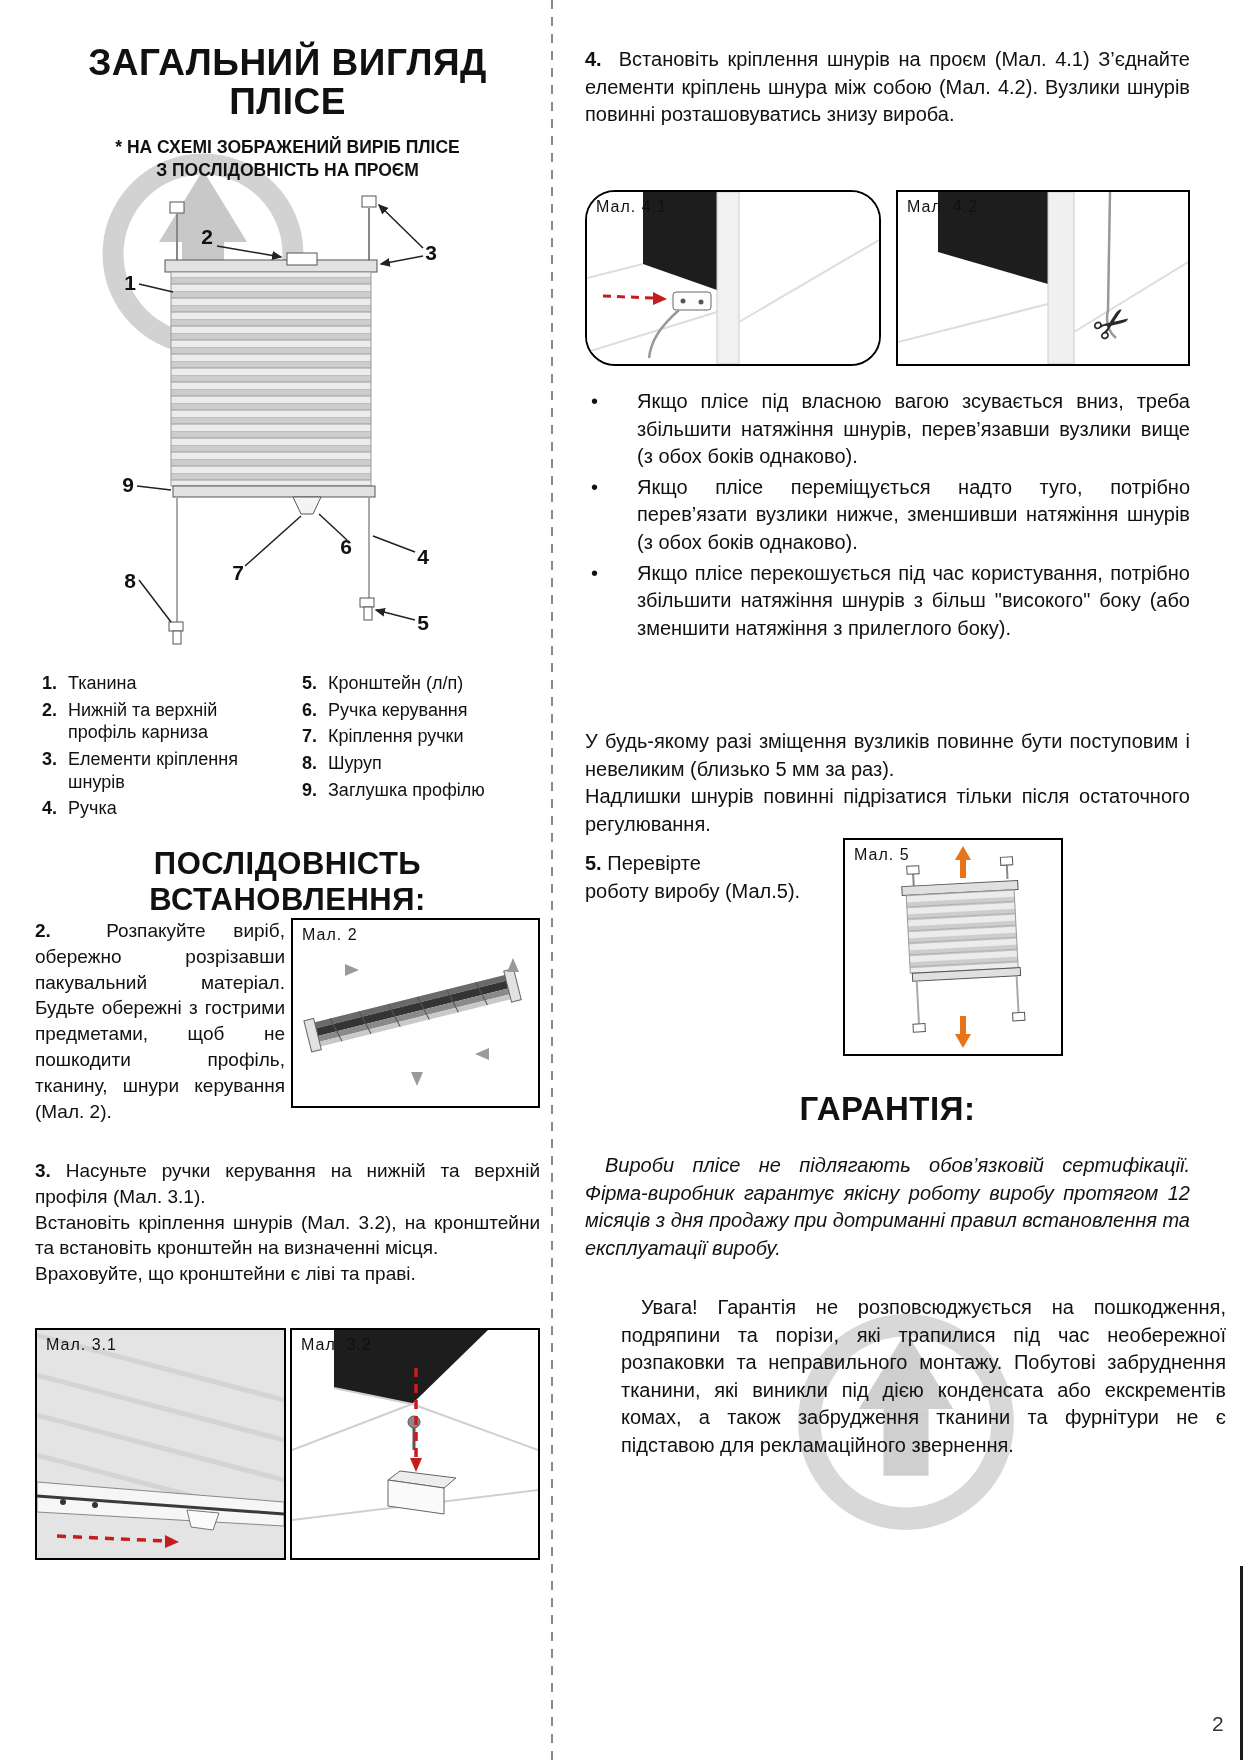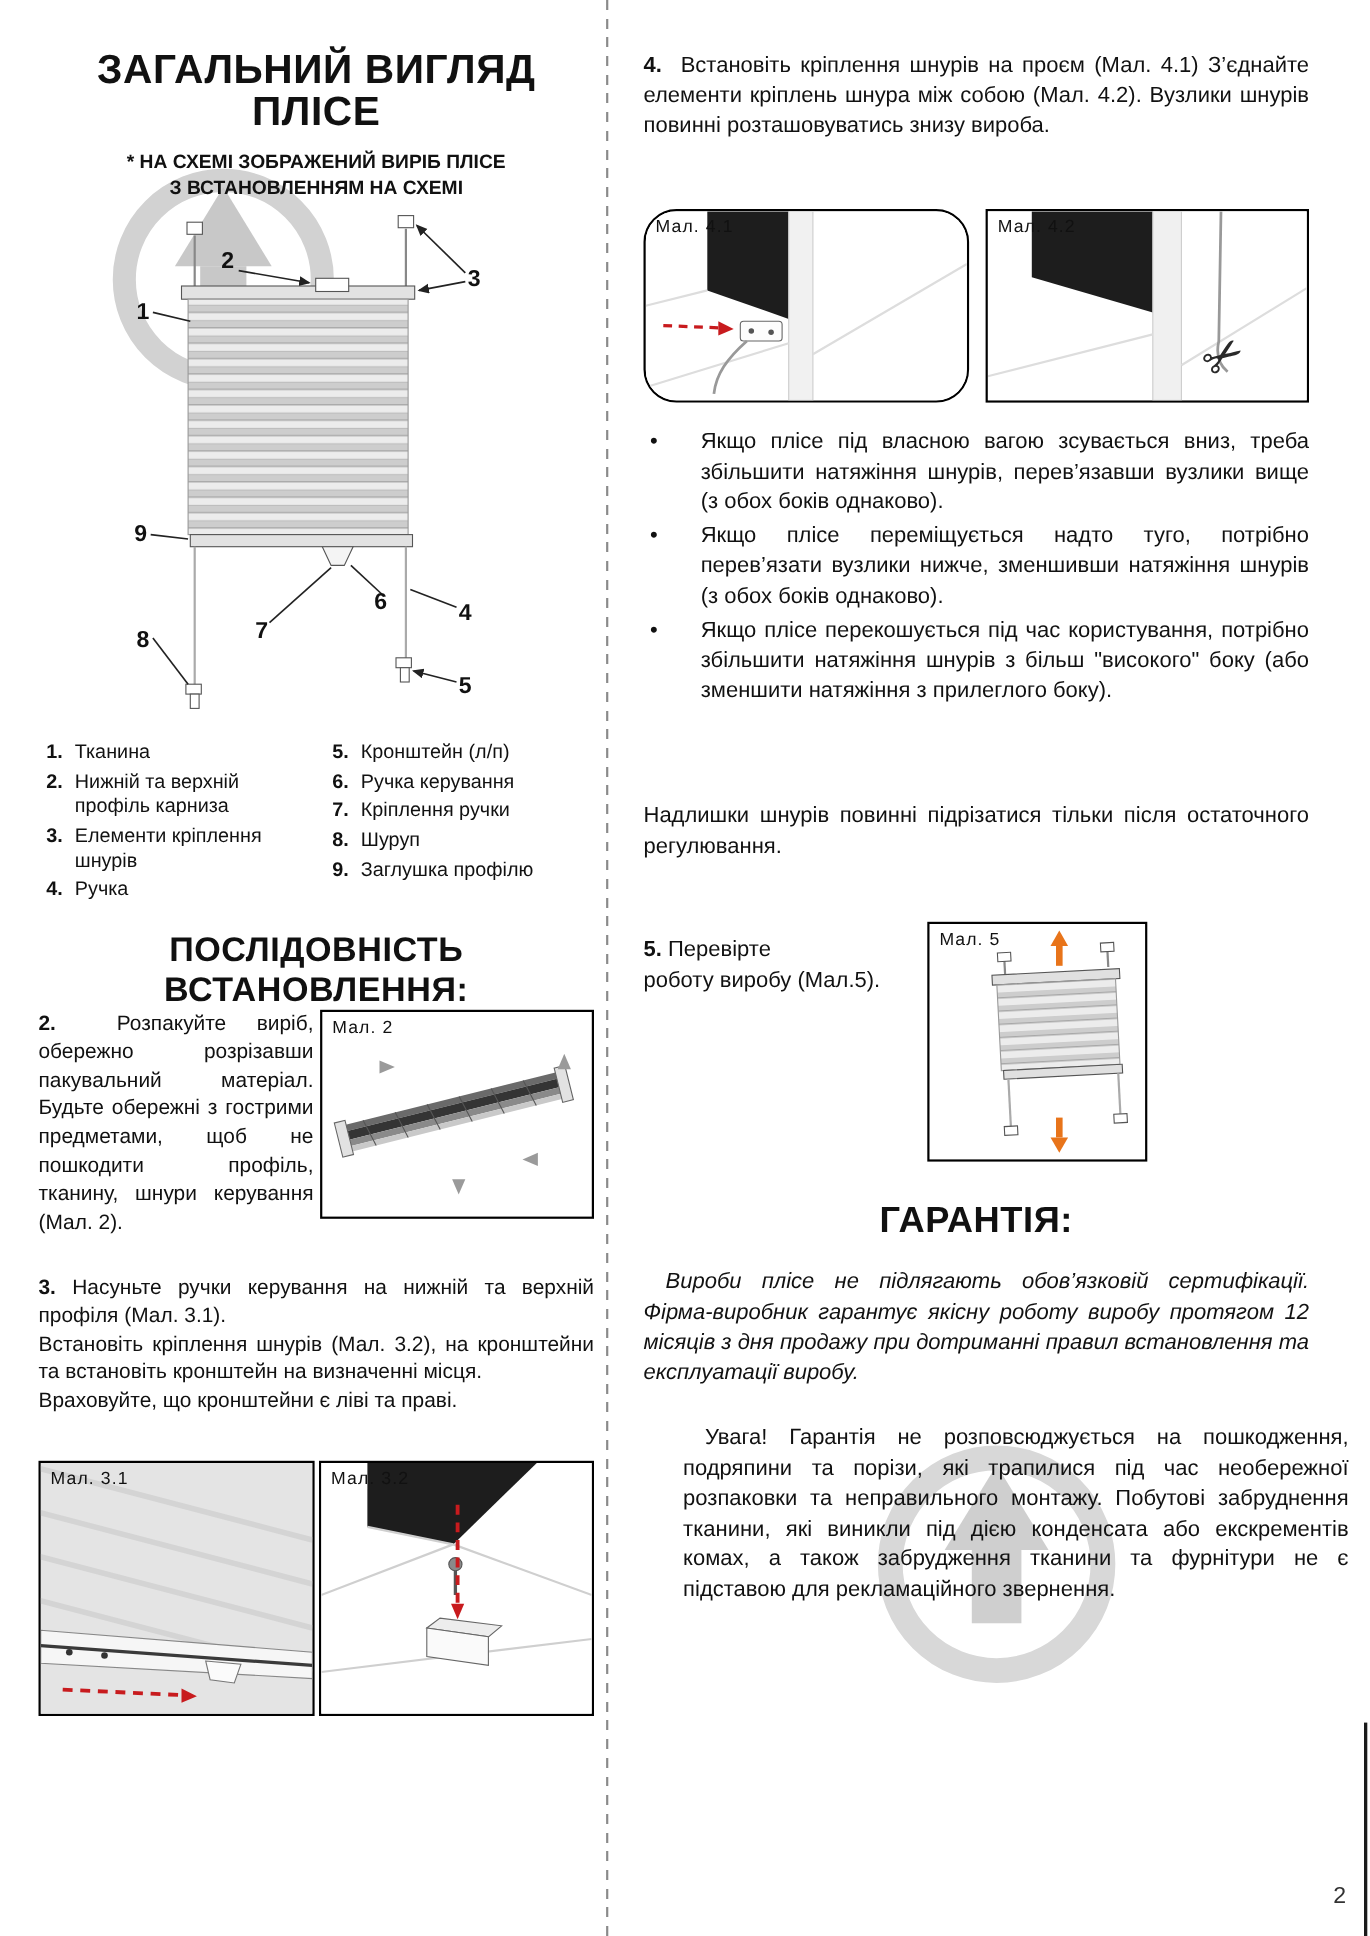--- a/index.html
+++ b/index.html
@@ -68,21 +68,21 @@
 <div class="edge-rule"></div>
 <div class="page-num">2</div>
 
 <div class="abs center title" style="left:35px;top:44px;width:505px;">
   <div>ЗАГАЛЬНИЙ ВИГЛЯД</div>
   <div>ПЛІСЕ</div>
 </div>
 
 <div class="abs center subtitle" style="left:35px;top:136px;width:505px;">
   <div>* НА СХЕМІ ЗОБРАЖЕНИЙ ВИРІБ ПЛІСЕ</div>
-  <div>З ВСТАНОВЛЕННЯМ НА СХЕМІ</div>
+  <div>З ПОСЛІДОВНІСТЬ НА ПРОЄМ</div>
 </div>
 
 <svg class="abs" style="left:35px;top:180px;" width="505" height="480" viewBox="0 0 505 480">
   <defs>
     <pattern id="pleatA" width="12" height="14" patternUnits="userSpaceOnUse">
       <rect width="12" height="14" fill="#ececec"></rect>
       <rect width="12" height="6" fill="#cdcdcd"></rect>
       <line x1="0" y1="6" x2="12" y2="6" stroke="#9a9a9a" stroke-width="1"></line>
       <line x1="0" y1="13.5" x2="12" y2="13.5" stroke="#bdbdbd" stroke-width="1"></line>
     </pattern>
@@ -317,29 +317,30 @@
   </svg>
 </div>
 
 <div class="abs body-text-r" style="left:585px;top:388px;width:605px;">
   <div class="bullet-item"><span class="bul">•</span><span>Якщо плісе під власною вагою зсувається вниз, треба збільшити натяжіння шнурів, перев’язавши вузлики вище (з обох боків однаково).</span></div>
   <div class="bullet-item"><span class="bul">•</span><span>Якщо плісе переміщується надто туго, потрібно перев’язати вузлики нижче, зменшивши натяжіння шнурів (з обох боків однаково).</span></div>
   <div class="bullet-item"><span class="bul">•</span><span>Якщо плісе перекошується під час користування, потрібно збільшити натяжіння шнурів з більш "високого" боку (або зменшити натяжіння з прилеглого боку).</span></div>
 </div>
 
 <div class="abs body-text-r" style="left:585px;top:728px;width:605px;">
+  <div>У будь-якому разі зміщення вузликів повинне бути поступовим і невеликим (близько 5 мм за раз).</div>
   <div>Надлишки шнурів повинні підрізатися тільки після остаточного регулювання.</div>
 </div>
 
 <div class="abs body-text-r" style="left:585px;top:850px;width:250px;text-align:left;">
   <div><span class="num">5.</span>&nbsp;<span>Перевірте</span></div>
   <div>роботу виробу (Мал.5).</div>
 </div>
 
-<div class="figbox" style="left:843px;top:838px;width:200px;height:218px;">
+<div class="figbox" style="left:843px;top:838px;width:220px;height:218px;">
   <span class="figlabel">Мал. 5</span>
   <svg width="216" height="214" viewBox="0 0 216 214">
     <defs>
       <pattern id="pleatB" width="10" height="12" patternUnits="userSpaceOnUse">
         <rect width="10" height="12" fill="#ececec"></rect>
         <rect width="10" height="5" fill="#cdcdcd"></rect>
         <line x1="0" y1="5" x2="10" y2="5" stroke="#9a9a9a" stroke-width="1"></line>
       </pattern>
     </defs>
     <g transform="rotate(-3 108 107)">

